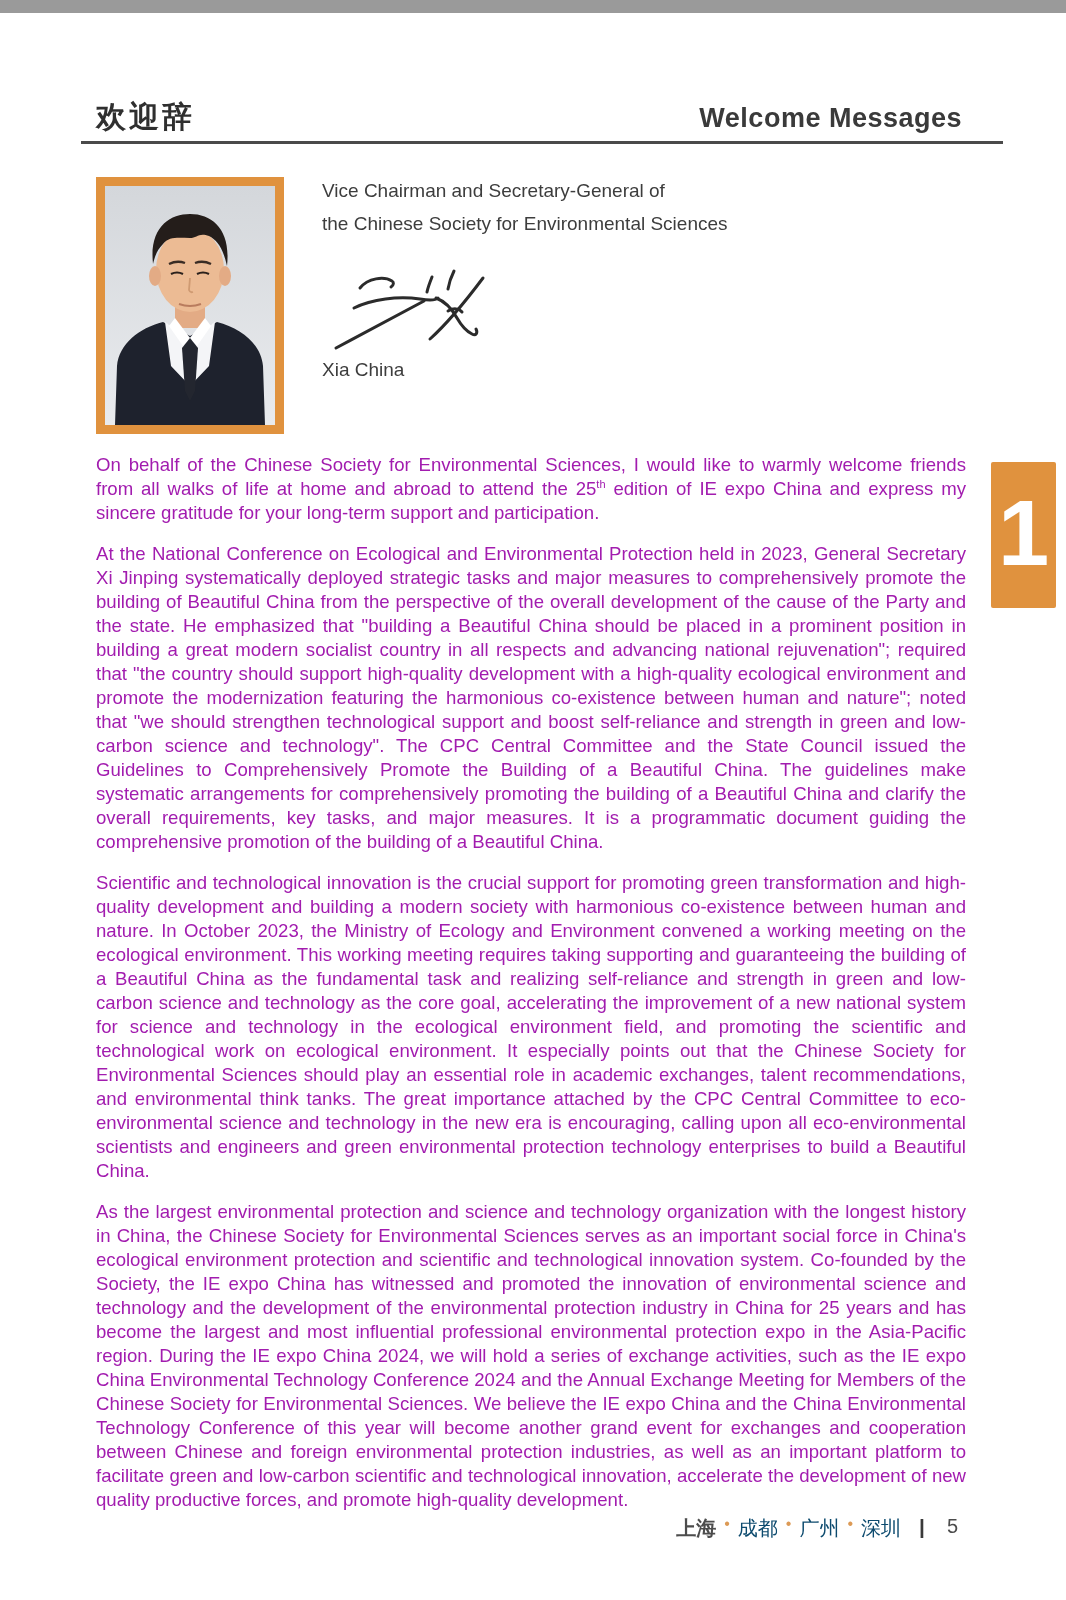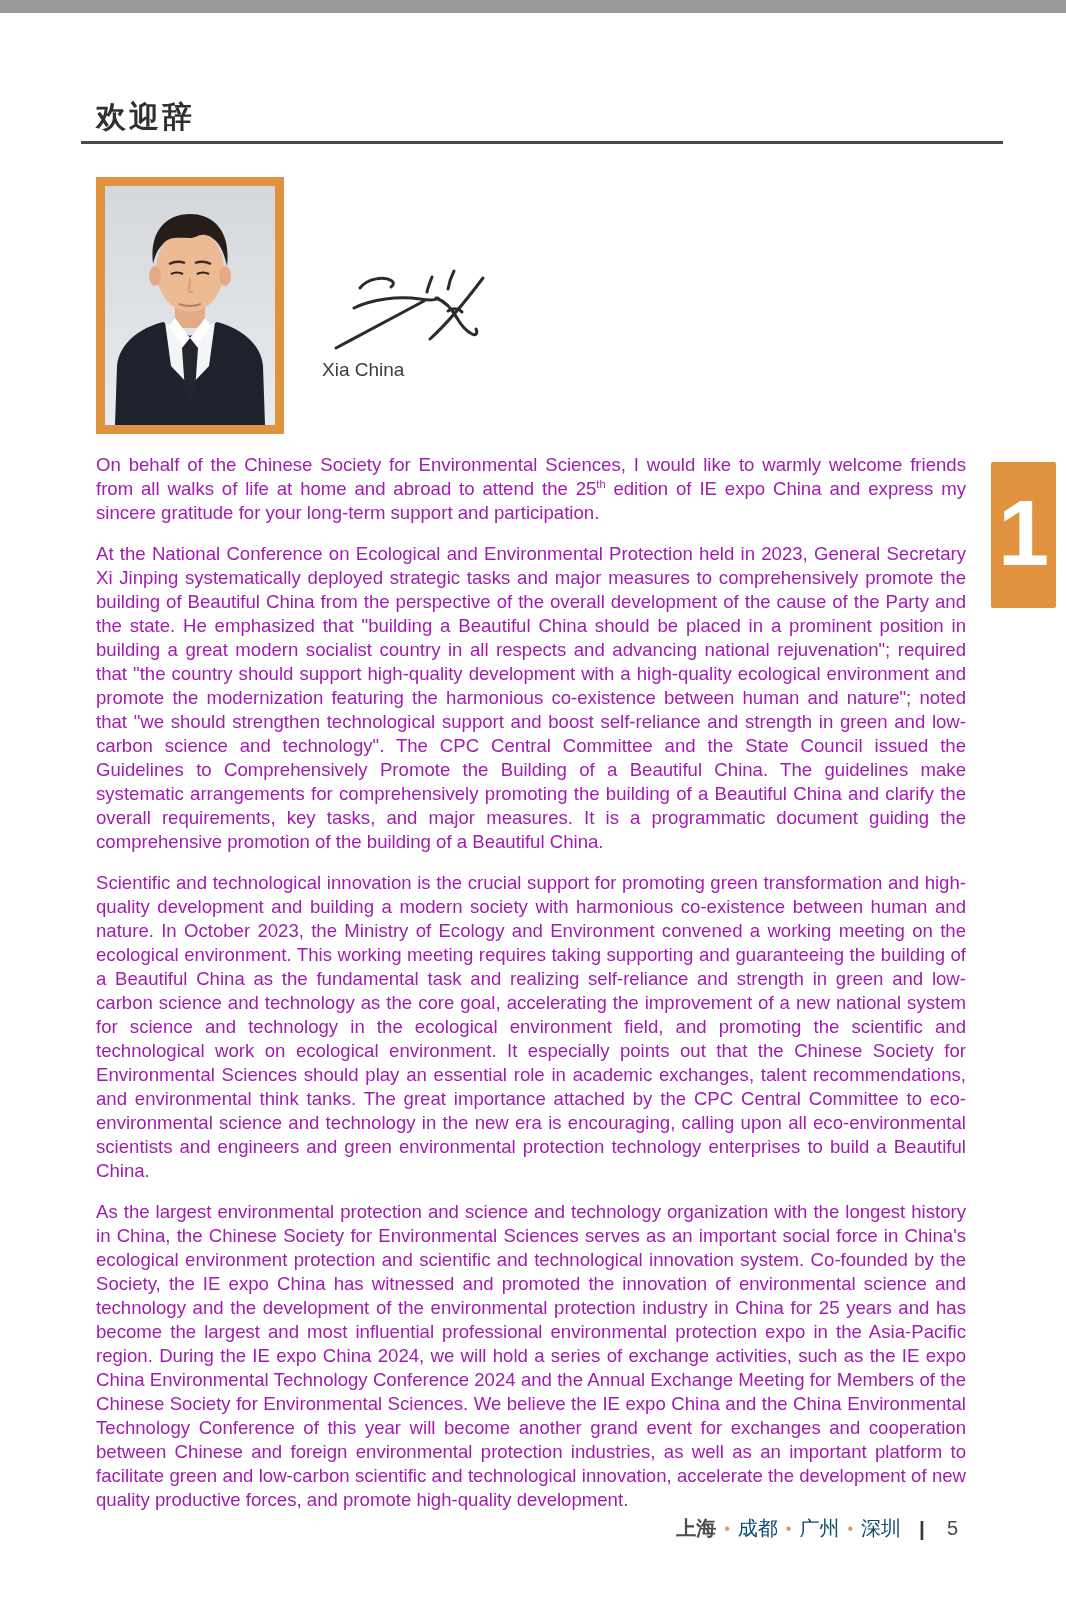--- a/index.html
+++ b/index.html
@@ -55,34 +55,35 @@
   
   .body-text{
     position:absolute;left:96px;top:440px;width:870px;
     font-size:18.6px;line-height:24px;text-align:justify;color:#a21caf;
   }
   .body-text p{margin:0 0 17px 0;}
   .body-text sup{font-size:11px;vertical-align:super;line-height:0;}
   
   .footer{
     position:absolute;right:108px;top:1502px;
-    display:flex;align-items:center;font-size:20px;white-space:nowrap;
+    display:flex;font-size:20px;white-space:nowrap;
   }
   .footer .city-main{font-weight:bold;color:#4c4c4c;}
   .footer .dot{color:#dc9a56;margin:0 8px;font-size:16px;}
   .footer .city{color:#0c4a6e;font-family:Liberation Mono, monospace;}
   .footer .bar{font-weight:bold;color:#3a3a3a;margin:0 22px 0 18px;font-size:21px;}
   .footer .pagenum{color:#4c4c4c;}
 </style>
 </head>
 <body>
 
 <div class="page">
 
   <div class="hdr-zh">欢迎辞</div>
+  <div class="hdr-en">Welcome Messages</div>
   <div class="hdr-rule"></div>
 
   <div class="photo-frame">
     <svg viewBox="0 0 170 239" preserveAspectRatio="none">
       <defs>
         <linearGradient id="bg" x1="0" y1="0" x2="0" y2="1">
           <stop offset="0" stop-color="#d4d7db"></stop>
           <stop offset="1" stop-color="#e9ebee"></stop>
         </linearGradient>
       </defs>
@@ -110,20 +111,24 @@
       <path d="M90,77 Q98,74 106,78" stroke="#3a2c24" stroke-width="2.4" fill="none"></path>
 
       <path d="M66,88 Q72,85 78,88" stroke="#2b211c" stroke-width="2.2" fill="none"></path>
       <path d="M92,88 Q98,85 104,88" stroke="#2b211c" stroke-width="2.2" fill="none"></path>
 
       <path d="M85,92 L84,104 Q85,107 88,106" stroke="#cf9a72" stroke-width="1.8" fill="none"></path>
       <path d="M74,118 Q85,122 96,118" stroke="#b97c5e" stroke-width="2" fill="none"></path>
     </svg>
   </div>
 
+  <div class="title-block">
+    <div>Vice Chairman and Secretary-General of</div>
+    <div>the Chinese Society for Environmental Sciences</div>
+  </div>
 
   <div class="signature">
     <svg viewBox="0 0 175 100">
       <g stroke="#2b2b2b" stroke-width="3" fill="none" stroke-linecap="round">
         <path d="M40,37 C48,27 64,25 72,30 C74,31 74,34 71,36"></path>
         <path d="M34,57 C52,48 78,45 100,48 C112,50 116,49 118,47"></path>
         <path d="M104,50 C82,62 48,80 16,97"></path>
         <path d="M112,26 C110,31 108,36 107,41"></path>
         <path d="M134,20 C131,26 129,32 128,38"></path>
         <path d="M163,27 C148,47 130,70 110,88"></path>

